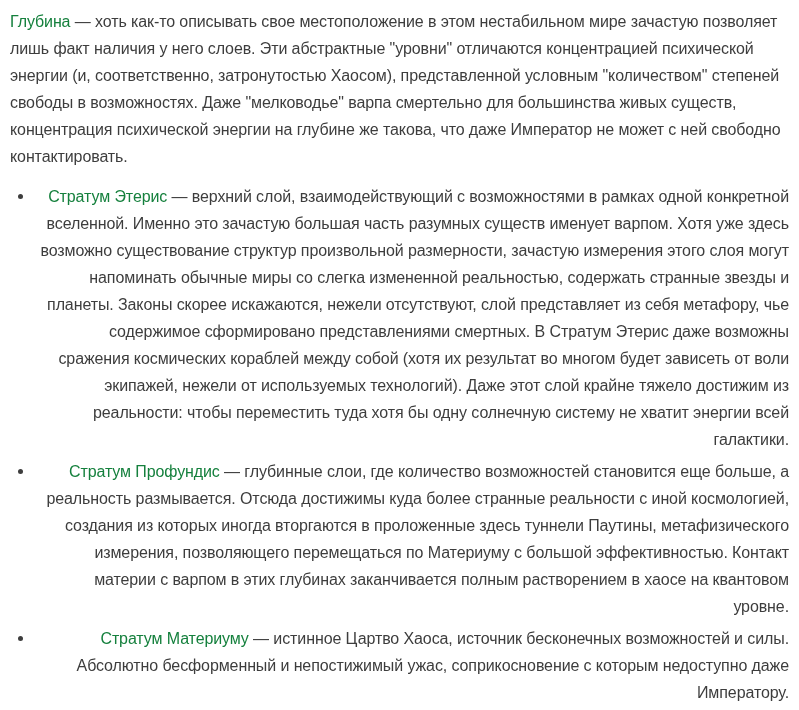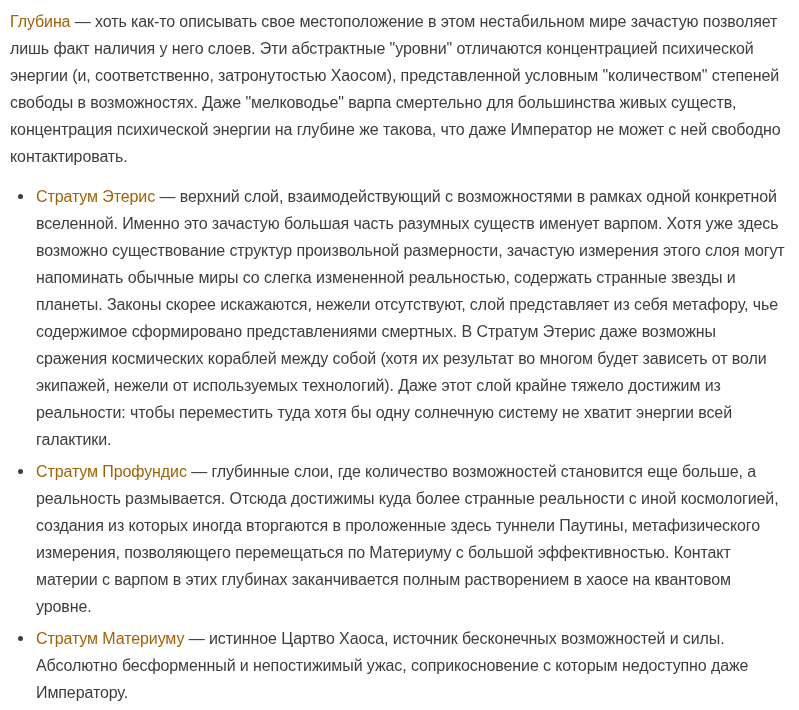--- a/index.html
+++ b/index.html
@@ -18,33 +18,34 @@
     color: #3d3d3d;
     letter-spacing: -0.1px;
   }
   .page {
     padding: 8px 10px 0 10px;
   }
   .para {
     margin: 0 0 13px 0;
   }
   .term {
-    color: #a16207;
+    color: #15803d;
     text-decoration: none;
     cursor: pointer;
   }
   .strata-list {
     list-style: none;
     margin: 0;
     padding: 0;
   }
   .strata-item {
     position: relative;
     padding-left: 26px;
     margin: 0 0 5px 0;
+    text-align: right;
   }
   .strata-item::before {
     content: "";
     position: absolute;
     left: 8px;
     top: 11px;
     width: 5px;
     height: 5px;
     border-radius: 50%;
     background: #3d3d3d;

